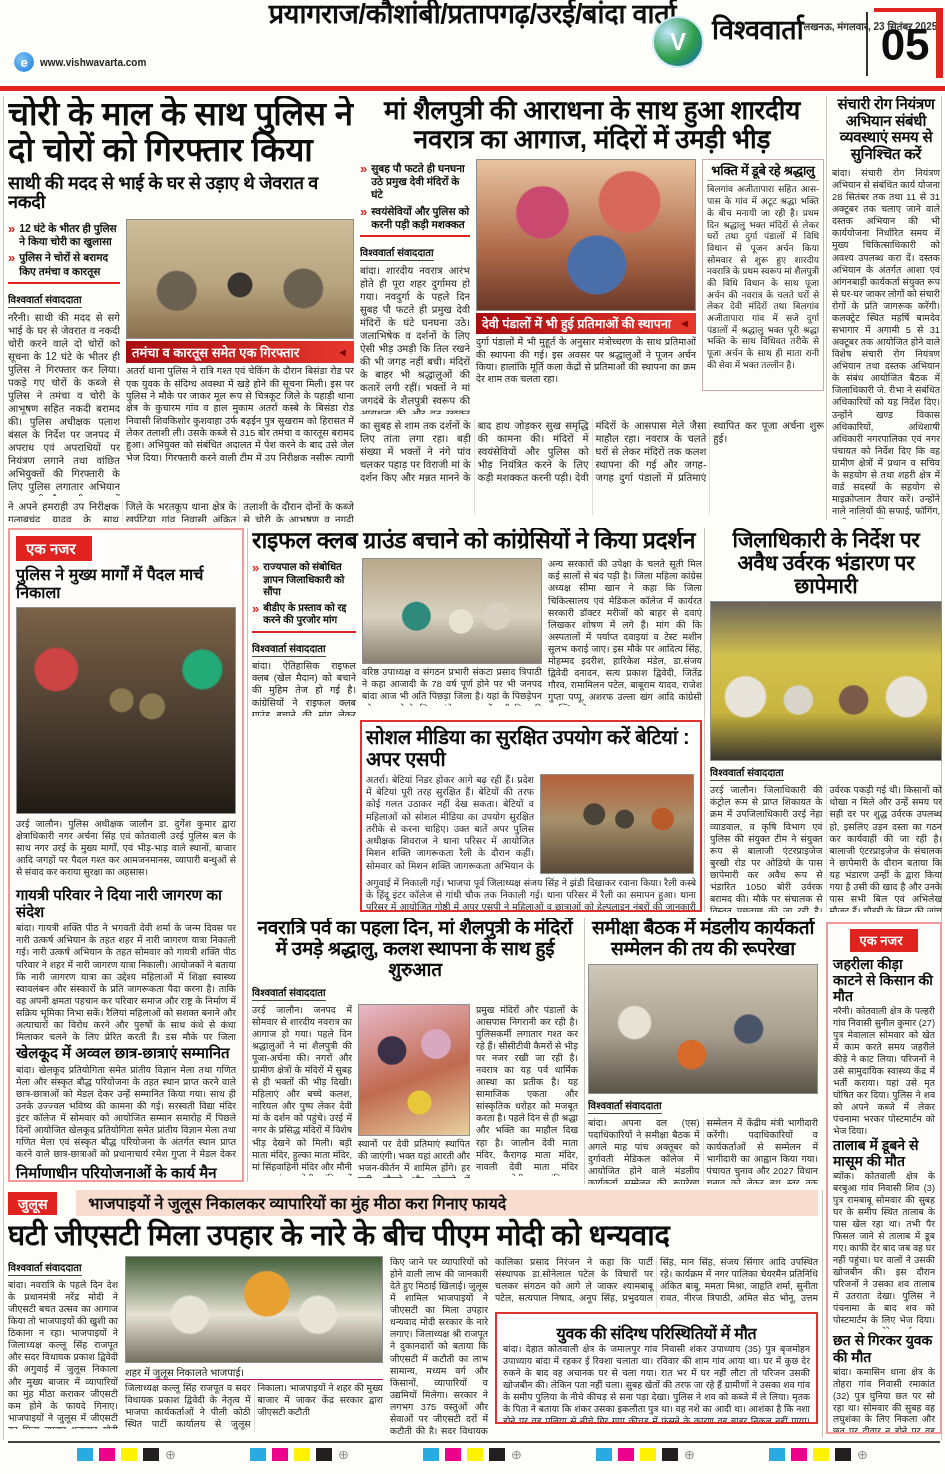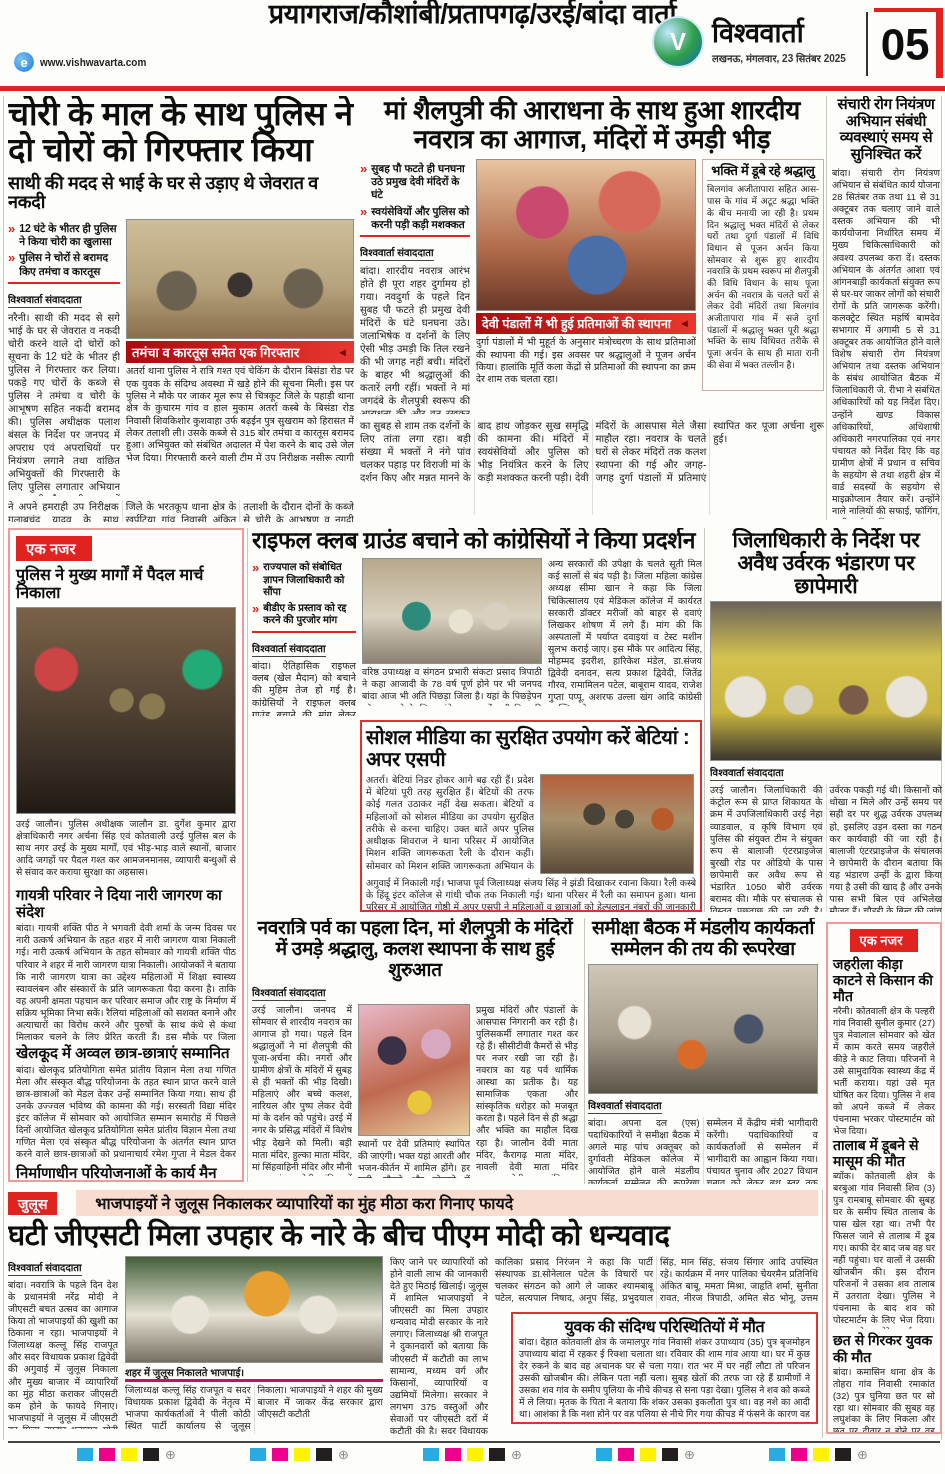--- a/index.html
+++ b/index.html
@@ -38,21 +38,21 @@
     <span class="hl" style="font-size:27px;">प्रयागराज/कौशांबी/प्रतापगढ़/उरई/बांदा वार्ता</span>
   </div>
 
   <div class="abs" style="left:14px;top:52px;display:flex;align-items:center;gap:6px;">
     <span style="width:20px;height:20px;border-radius:50%;background:radial-gradient(circle at 35% 35%,#7ec3f2,#1a7ae0);color:#fff;font-weight:800;font-size:13px;display:flex;align-items:center;justify-content:center;">e</span>
     <span style="font-weight:800;font-size:10px;color:#222;">www.vishwavarta.com</span>
   </div>
 
   <div class="abs" style="left:652px;top:16px;display:flex;gap:8px;">
     <span style="width:48px;height:48px;border-radius:50%;background:radial-gradient(circle at 30% 30%,#bfe8ff,#2e9e49 55%,#1565c0);color:#fff;font-weight:800;font-size:24px;display:flex;align-items:center;justify-content:center;border:2px solid #d0e8f8;">V</span>
-    <span style="display:flex;flex-direction:column;justify-content:center;">
+    <span style="display:flex;flex-direction:row;justify-content:center;">
       <span class="hl" style="font-size:27px;">विश्ववार्ता</span>
       <span style="font-size:10px;font-weight:700;color:#333;margin-top:3px;">
         <span>लखनऊ,</span>
         <span>मंगलवार, 23 सितंबर 2025</span>
       </span>
     </span>
   </div>
 
   <div class="abs" style="left:866px;top:12px;width:1.5px;height:64px;background:#333;"></div>
   <div class="abs" style="left:874px;top:8px;width:62px;height:66px;border-top:4px solid #e0231f;border-right:7px solid #e0231f;display:flex;align-items:center;justify-content:center;">
@@ -232,43 +232,43 @@
     <div class="body-txt" style="font-size:9.2px;margin-top:2px;height:128px;">नरैनी। कोतवाली क्षेत्र के पल्हरी गांव निवासी सुनील कुमार (27) पुत्र मेवालाल सोमवार को खेत में काम करते समय जहरीले कीड़े ने काट लिया। परिजनों ने उसे सामुदायिक स्वास्थ्य केंद्र में भर्ती कराया। यहां उसे मृत घोषित कर दिया। पुलिस ने शव को अपने कब्जे में लेकर पंचनामा भरकर पोस्टमार्टम को भेज दिया।</div>
     <div class="sec-title" style="font-size:14px;margin-top:3px;">तालाब में डूबने से मासूम की मौत</div>
     <div class="body-txt" style="font-size:9.2px;margin-top:2px;height:158px;">ब्योंक। कोतवाली क्षेत्र के बरबुआ गांव निवासी शिव (3) पुत्र रामबाबू सोमवार की सुबह घर के समीप स्थित तालाब के पास खेल रहा था। तभी पैर फिसल जाने से तालाब में डूब गए। काफी देर बाद जब वह घर नहीं पहुंचा। घर वालों ने उसकी खोजबीन की। इस दौरान परिजनों ने उसका शव तालाब में उतराता देखा। पुलिस ने पंचनामा के बाद शव को पोस्टमार्टम के लिए भेज दिया। मृतक के चचेरे भाई लाल बहादुर ने बताया कि शिव इकलौती संतान था।</div>
     <div class="sec-title" style="font-size:14px;margin-top:3px;">छत से गिरकर युवक की मौत</div>
     <div class="body-txt" style="font-size:9.2px;margin-top:2px;height:120px;">बांदा। कमासिन थाना क्षेत्र के तोहरा गांव निवासी रमाकांत (32) पुत्र घुनिया छत पर सो रहा था। सोमवार की सुबह वह लघुशंका के लिए निकला और छत पर दीवार न होने पर वह छत से नीचे गिरकर घायल हो गया। जिला अस्पताल में उपचार के दौरान उसने दम तोड़ दिया। मृतक के साले राजेश ने बताया कि रमाकांत राजमिस्त्री का काम करता था।</div>
   </div>
 
   <div class="abs" style="left:8px;top:1190px;width:810px;height:248px;overflow:hidden;">
     <div style="display:flex;gap:19px;align-items:center;">
       <span style="background:#e0231f;color:#fff;font-weight:800;font-size:14px;padding:2px 10px;display:flex;align-items:center;">जुलूस</span>
-      <span style="background:#f8dcd0;color:#111;font-weight:800;font-size:16px;padding:2px 19px;flex:1;display:flex;align-items:center;">भाजपाइयों ने जुलूस निकालकर व्यापारियों का मुंह मीठा करा गिनाए फायदे</span>
+      <span style="background:#f8dcd0;color:#111;font-weight:800;font-size:16px;padding:2px 12px;flex:1;display:flex;align-items:center;">भाजपाइयों ने जुलूस निकालकर व्यापारियों का मुंह मीठा करा गिनाए फायदे</span>
     </div>
     <div class="hl" style="font-size:29px;margin-top:4px;">घटी जीएसटी मिला उपहार के नारे के बीच पीएम मोदी को धन्यवाद</div>
     <div style="display:flex;gap:7px;margin-top:4px;">
       <div style="width:110px;flex:none;">
         <div class="byline">विश्ववार्ता संवाददाता</div>
         <div class="body-txt" style="font-size:9.3px;height:150px;">बांदा। नवरात्रि के पहले दिन देश के प्रधानमंत्री नरेंद्र मोदी ने जीएसटी बचत उत्सव का आगाज किया तो भाजपाइयों की खुशी का ठिकाना न रहा। भाजपाइयों ने जिलाध्यक्ष कल्लू सिंह राजपूत और सदर विधायक प्रकाश द्विवेदी की अगुवाई में जुलूस निकाला और मुख्य बाजार में व्यापारियों का मुंह मीठा कराकर जीएसटी कम होने के फायदे गिनाए। भाजपाइयों ने जुलूस में जीएसटी का मिला उपहार धन्यवाद मोदी सरकार के नारे लगाए। सोमवार को नवरात्रि के बीच मोदी सरकार ने जीएसटी दरों में कटौती करने का अभूतपूर्व फैसला लागू करते हुए लोगों को त्योहारी सीजन में एक बड़ा उपहार दिया है। सोमवार को भाजपा</div>
       </div>
       <div style="width:258px;flex:none;">
         <div class="photo" style="height:105px;background:
              radial-gradient(circle at 55% 35%, #e8a030 0 14%, transparent 15%),
              radial-gradient(circle at 25% 55%, #e8e4d8 0 9%, transparent 10%),
              radial-gradient(circle at 75% 55%, #e8e4d8 0 9%, transparent 10%),
              linear-gradient(180deg,#44603a 0%,#e6e2d4 55%,#767062 100%);"></div>
-        <div style="font-weight:700;font-size:10px;margin:2px 0;border-bottom:3px solid #be185d;">शहर में जुलूस निकालते भाजपाई।</div>
+        <div style="font-weight:400;font-size:10px;margin:2px 0;border-bottom:1px solid #be185d;">शहर में जुलूस निकालते भाजपाई।</div>
         <div class="body-txt cols2" style="font-size:9.3px;height:50px;">जिलाध्यक्ष कल्लू सिंह राजपूत व सदर विधायक प्रकाश द्विवेदी के नेतृत्व में भाजपा कार्यकर्ताओं ने पीली कोठी स्थित पार्टी कार्यालय से जुलूस निकाला। भाजपाइयों ने शहर की मुख्य बाजार में जाकर केंद्र सरकार द्वारा जीएसटी कटौती</div>
       </div>
       <div style="width:98px;flex:none;">
         <div class="body-txt" style="font-size:9.3px;height:178px;">किए जाने पर व्यापारियों को होने वाली लाभ की जानकारी देते हुए मिठाई खिलाई। जुलूस में शामिल भाजपाइयों ने जीएसटी का मिला उपहार धन्यवाद मोदी सरकार के नारे लगाए। जिलाध्यक्ष श्री राजपूत ने दुकानदारों को बताया कि जीएसटी में कटौती का लाभ सामान्य, मध्यम वर्ग और किसानों, व्यापारियों व उद्यमियों मिलेगा। सरकार ने लगभग 375 वस्तुओं और सेवाओं पर जीएसटी दरों में कटौती की है। सदर विधायक प्रकाश द्विवेदी ने कहा कि प्रधानमंत्री नरेंद्र मोदी के नेतृत्व में केंद्र सरकार ने जीएसटी दरों में कमी करके देशवासियों की दिवाली का बड़ा उपहार दिया है। इससे उपभोक्ताओं को भारी राहत मिलेगी। उन्होंने कहा इससे प्रदेश की जीएसटी</div>
       </div>
       <div style="flex:1;">
         <div class="body-txt cols2" style="font-size:9.3px;height:52px;">कालिका प्रसाद निरंजन ने कहा कि पार्टी संस्थापक डा.सोनेलाल पटेल के विचारों पर चलकर संगठन को आगे ले जाकर श्यामबाबू पटेल, सत्यपाल निषाद, अनूप सिंह, प्रभुदयाल सिंह, मान सिंह, संजय सिंगार आदि उपस्थित रहे। कार्यक्रम में नगर पालिका चेयरमैन प्रतिनिधि अंकित बाबू, ममता मिश्रा, जाहृति शर्मा, सुनीता रावत, नीरज त्रिपाठी, अमित सेठ भोनू, उत्तम सक्सेना, गोकुल रैकवार, राजेश गुप्ता समेत तमाम भाजपाई शामिल रहे।</div>
-        <div class="box-red" style="margin-top:4px;padding:4px 6px;height:112px;overflow:hidden;box-sizing:border-box;margin-left:16px;">
+        <div class="box-red" style="margin-top:4px;padding:11px 6px;height:112px;overflow:hidden;box-sizing:border-box;">
           <div class="hl" style="font-size:16px;text-align:center;">युवक की संदिग्ध परिस्थितियों में मौत</div>
           <div class="body-txt" style="font-size:9.2px;margin-top:2px;height:80px;">बांदा। देहात कोतवाली क्षेत्र के जमालपुर गांव निवासी शंकर उपाध्याय (35) पुत्र बृजमोहन उपाध्याय बांदा में रहकर ई रिक्शा चलाता था। रविवार की शाम गांव आया था। घर में कुछ देर रुकने के बाद वह अचानक घर से चला गया। रात भर में घर नहीं लौटा तो परिजन उसकी खोजबीन की। लेकिन पता नहीं चला। सुबह खेतों की तरफ जा रहे हैं ग्रामीणों ने उसका शव गांव के समीप पुलिया के नीचे कीचड़ से सना पड़ा देखा। पुलिस ने शव को कब्जे में ले लिया। मृतक के पिता ने बताया कि शंकर उसका इकलौता पुत्र था। वह नशे का आदी था। आशंका है कि नशा होने पर वह पुलिया से नीचे गिर गया कीचड़ में फंसने के कारण वह बाहर निकल नहीं पाया। जिससे उसकी मौत हो गई।</div>
         </div>
       </div>
     </div>
   </div>
 
   <div class="abs" style="left:8px;top:1441px;width:932px;height:1.5px;background:#444;"></div>
   <div class="abs" style="left:0;top:1448px;width:945px;display:flex;justify-content:space-around;padding:0 40px;box-sizing:border-box;">
     <span class="cmyk">

